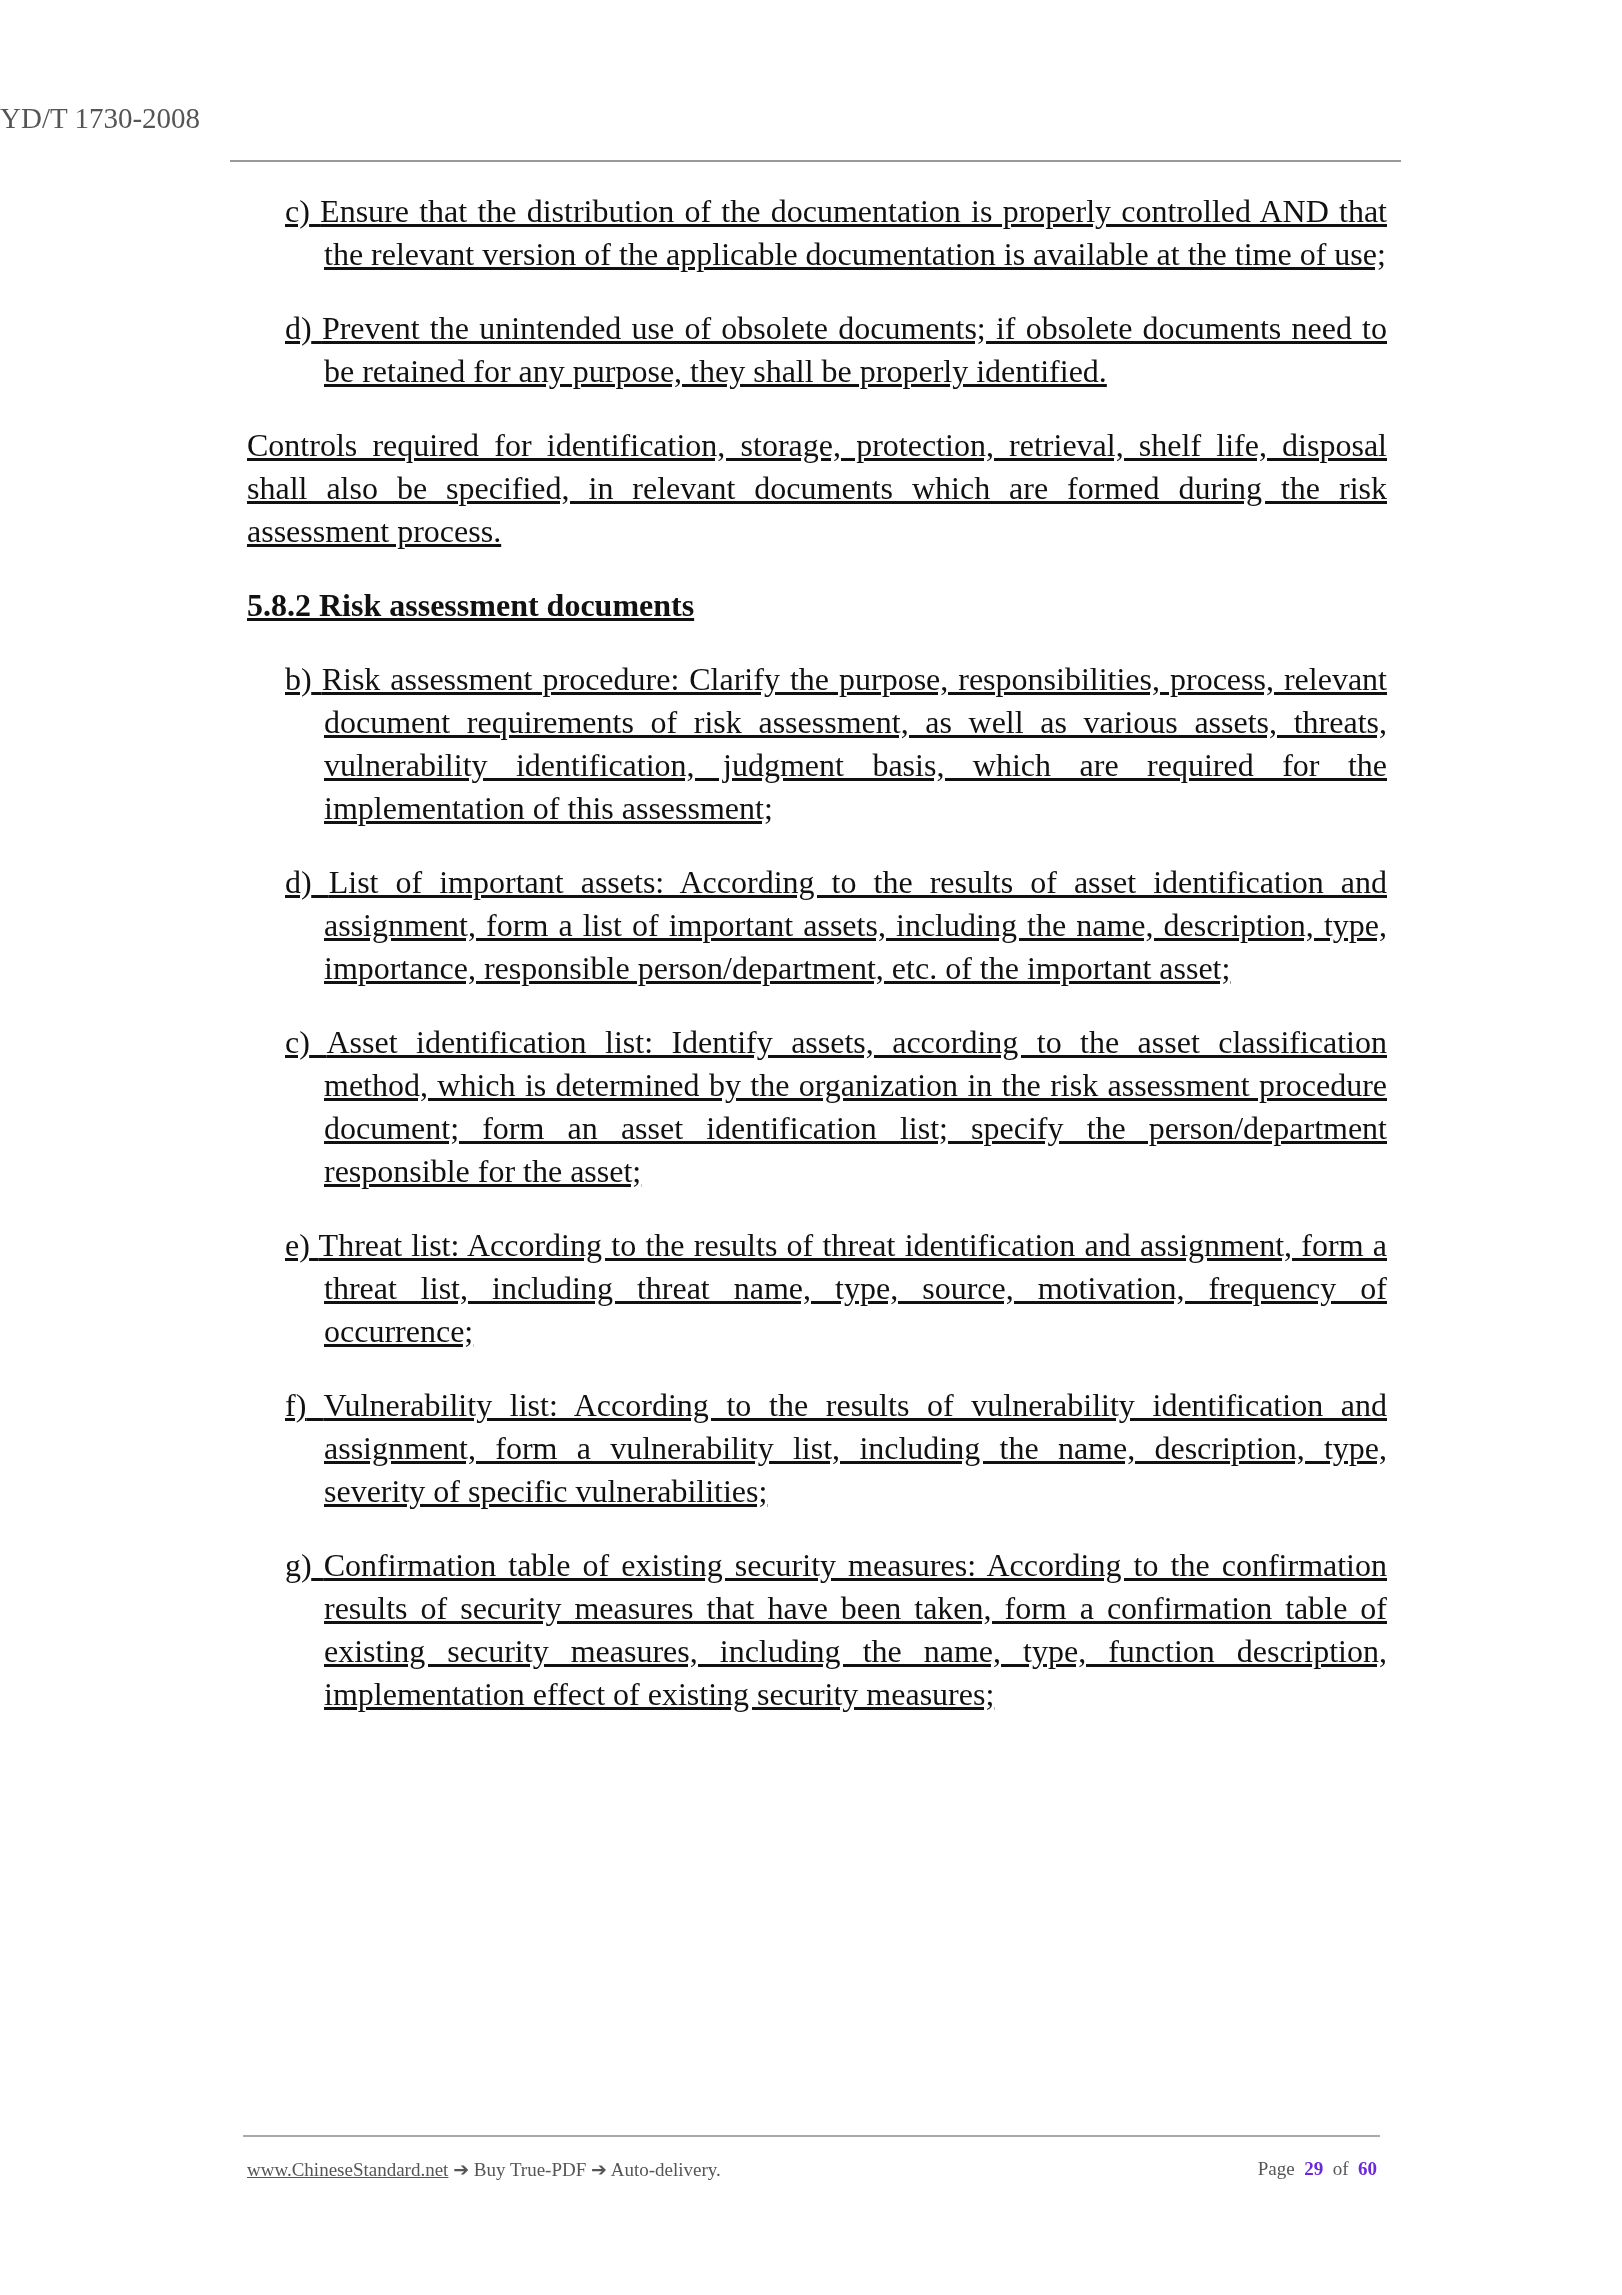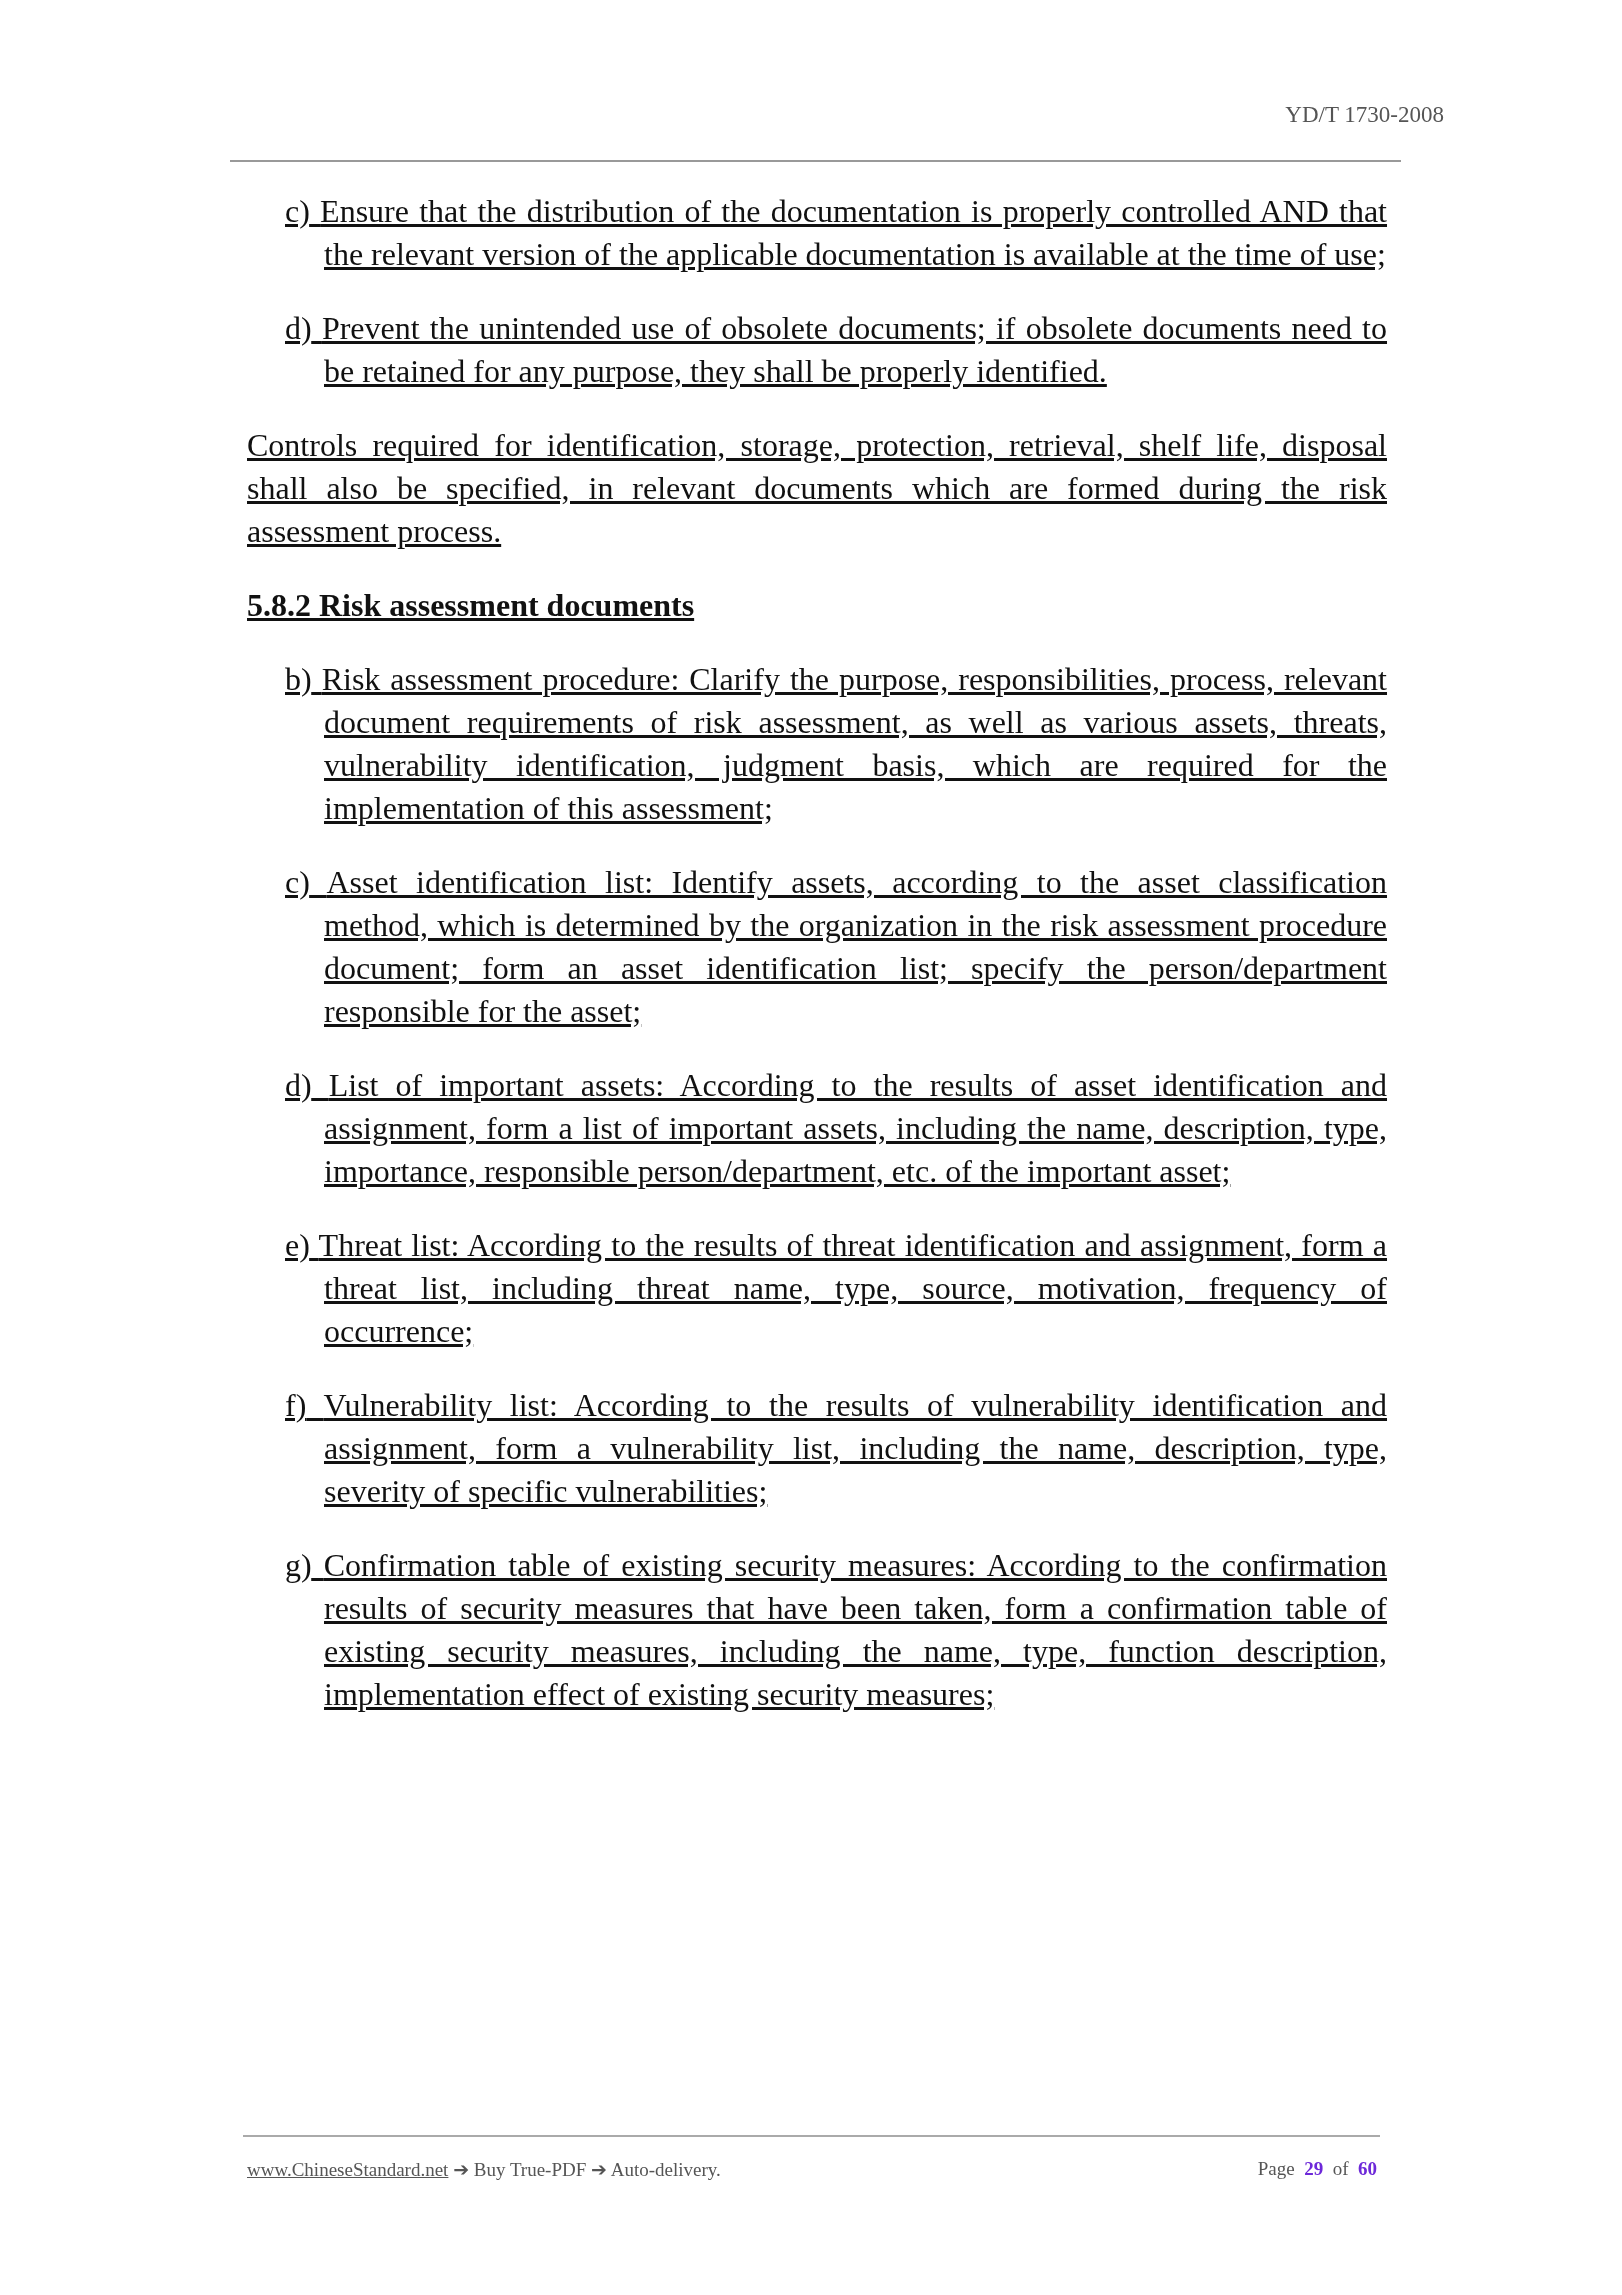--- a/index.html
+++ b/index.html
@@ -1,19 +1,19 @@
 <!DOCTYPE html>
 <html style="font-size:13.3px"><head>
 <meta charset="utf-8">
 <style>
   html, body { margin: 0; padding: 0; background: #ffffff; }
   body { width: 1623px; height: 2295px; position: relative; overflow: hidden;
          font-family: "Liberation Serif", "DejaVu Serif", serif; color: #111; }
-  .header-title { position: absolute; top: 102px; left: 0; width: 1444px; text-align: right;
-                  font-size: 23px; color: #555; }
+  .header-title { position: absolute; top: 102px; left: 0; width: 1444px; text-align: left;
+                  font-size: 29px; color: #555; }
   .header-rule { position: absolute; top: 160px; left: 230px; width: 1171px; height: 1.7px; background: #999; }
   .content { position: absolute; top: 190px; left: 247px; width: 1140px; font-size: 32px; line-height: 43px; text-decoration: underline; }
   .para { margin: 0 0 31px 0; text-align: justify; }
   .heading { margin: 0 0 31px 0; font-weight: bold; }
   .item { margin: 0 0 31px 38px; padding-left: 39px; text-indent: -39px; text-align: justify; }
   .footer-rule { position: absolute; top: 2135px; left: 243px; width: 1137px; height: 1.7px; background: #aaa; }
   .footer { position: absolute; top: 2158px; left: 247px; width: 1130px; font-size: 19px; color: #555;
             display: flex; justify-content: space-between; }
   .footer a { color: #555; text-decoration: underline; }
   .footer b { color: #6d28d9; }
@@ -25,22 +25,22 @@
 <div class="header-rule"></div>
 
 <div class="content">
   <p class="item"><span>c)</span> <span>Ensure that the distribution of the documentation is properly controlled AND that the relevant version of the applicable documentation is available at the time of use;</span></p>
   <p class="item"><span>d)</span> <span>Prevent the unintended use of obsolete documents; if obsolete documents need to be retained for any purpose, they shall be properly identified.</span></p>
 
   <p class="para">Controls required for identification, storage, protection, retrieval, shelf life, disposal shall also be specified, in relevant documents which are formed during the risk assessment process.</p>
   <p class="heading">5.8.2 Risk assessment documents</p>
 
   <p class="item"><span>b)</span> <span>Risk assessment procedure: Clarify the purpose, responsibilities, process, relevant document requirements of risk assessment, as well as various assets, threats, vulnerability identification, judgment basis, which are required for the implementation of this assessment;</span></p>
+  <p class="item"><span>d)</span> <span>List of important assets: According to the results of asset identification and assignment, form a list of important assets, including the name, description, type, importance, responsible person/department, etc. of the important asset;</span></p>
   <p class="item"><span>c)</span> <span>Asset identification list: Identify assets, according to the asset classification method, which is determined by the organization in the risk assessment procedure document; form an asset identification list; specify the person/department responsible for the asset;</span></p>
-  <p class="item"><span>d)</span> <span>List of important assets: According to the results of asset identification and assignment, form a list of important assets, including the name, description, type, importance, responsible person/department, etc. of the important asset;</span></p>
   <p class="item"><span>e)</span> <span>Threat list: According to the results of threat identification and assignment, form a threat list, including threat name, type, source, motivation, frequency of occurrence;</span></p>
   <p class="item"><span>f)</span> <span>Vulnerability list: According to the results of vulnerability identification and assignment, form a vulnerability list, including the name, description, type, severity of specific vulnerabilities;</span></p>
   <p class="item"><span>g)</span> <span>Confirmation table of existing security measures: According to the confirmation results of security measures that have been taken, form a confirmation table of existing security measures, including the name, type, function description, implementation effect of existing security measures;</span></p>
 </div>
 
 <div class="footer-rule"></div>
 <div class="footer">
   <div>
     <a>www.ChineseStandard.net</a>
     <span>➔</span>

